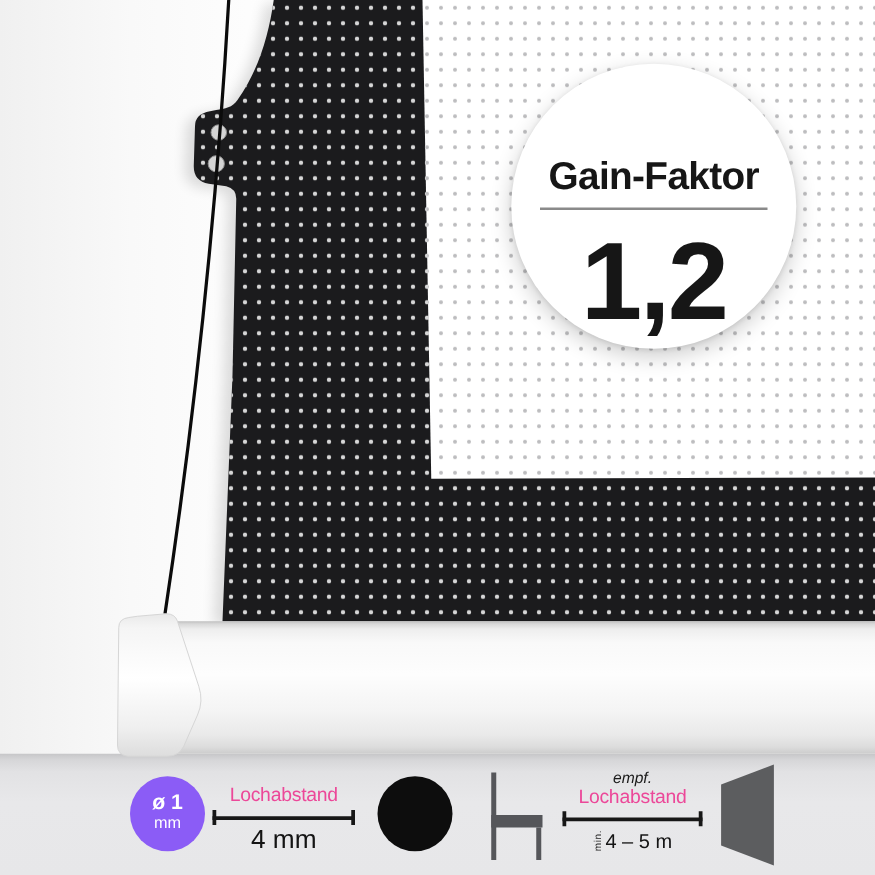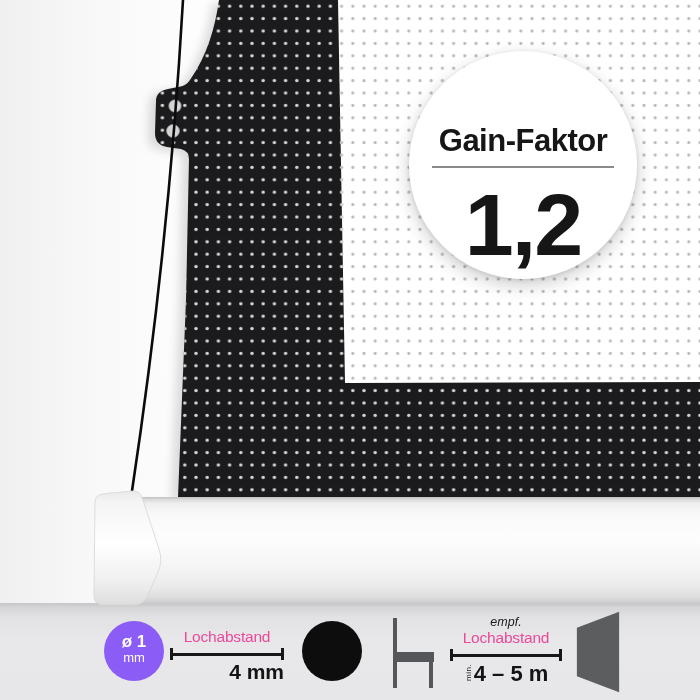--- a/index.html
+++ b/index.html
@@ -35,28 +35,28 @@
   .measure-group { position:absolute; text-align:center; }
   .pitch-group   { left:170px; top:628px; width:114px; }
   .seating-group { left:444px; top:616px; width:124px; }
   .mg-qualifier { font-size:12.5px; line-height:13px; color:#1b1b1b;font-style:italic; }
   .mg-label     { font-size:15.5px; line-height:17px; letter-spacing:-0.2px; color:#ec4899; }
   .mline { position:relative; height:12px; margin-top:3px; }
   .seating-group .mline { margin-left:6px; margin-right:6px; }
   .mline-bar { position:absolute; left:0; right:0; top:4.5px; height:3px; background:#171717; }
   .mline-tick { position:absolute; top:0; width:3px; height:12px; background:#171717; }
   .tick-l { left:0; } .tick-r { right:0; }
-  .mg-value { margin-top:1px; font-size:21px; font-weight:700; line-height:22px; color:#141414;text-align:right; }
+  .mg-value { margin-top:1px; font-size:21px; font-weight:400; line-height:22px; color:#141414; }
   .value-row { display:flex; justify-content:center; align-items:flex-start; margin-top:1px; }
   .min-label {
     writing-mode:vertical-rl; transform:rotate(180deg);
     font-size:8px; line-height:9px; letter-spacing:.5px; color:#202020;
     margin-right:1px; margin-top:1px; height:18px;
   }
-  .seating-group .mg-value { font-size:22px; }
+  .seating-group .mg-value { font-size:16px; }
 
   
   .chair { position:absolute; left:391px; top:617px; width:43px; height:72px; }
   .chair-part { position:absolute; background:#55565a; }
   .chair-back { left:2px; top:1px; width:4px; height:70px; }
   .chair-seat { left:2px; top:35px; width:41px; height:10px; }
   .chair-leg  { left:38px; top:45px; width:4px; height:26px; }
 
   
   .screen-trapezoid {

